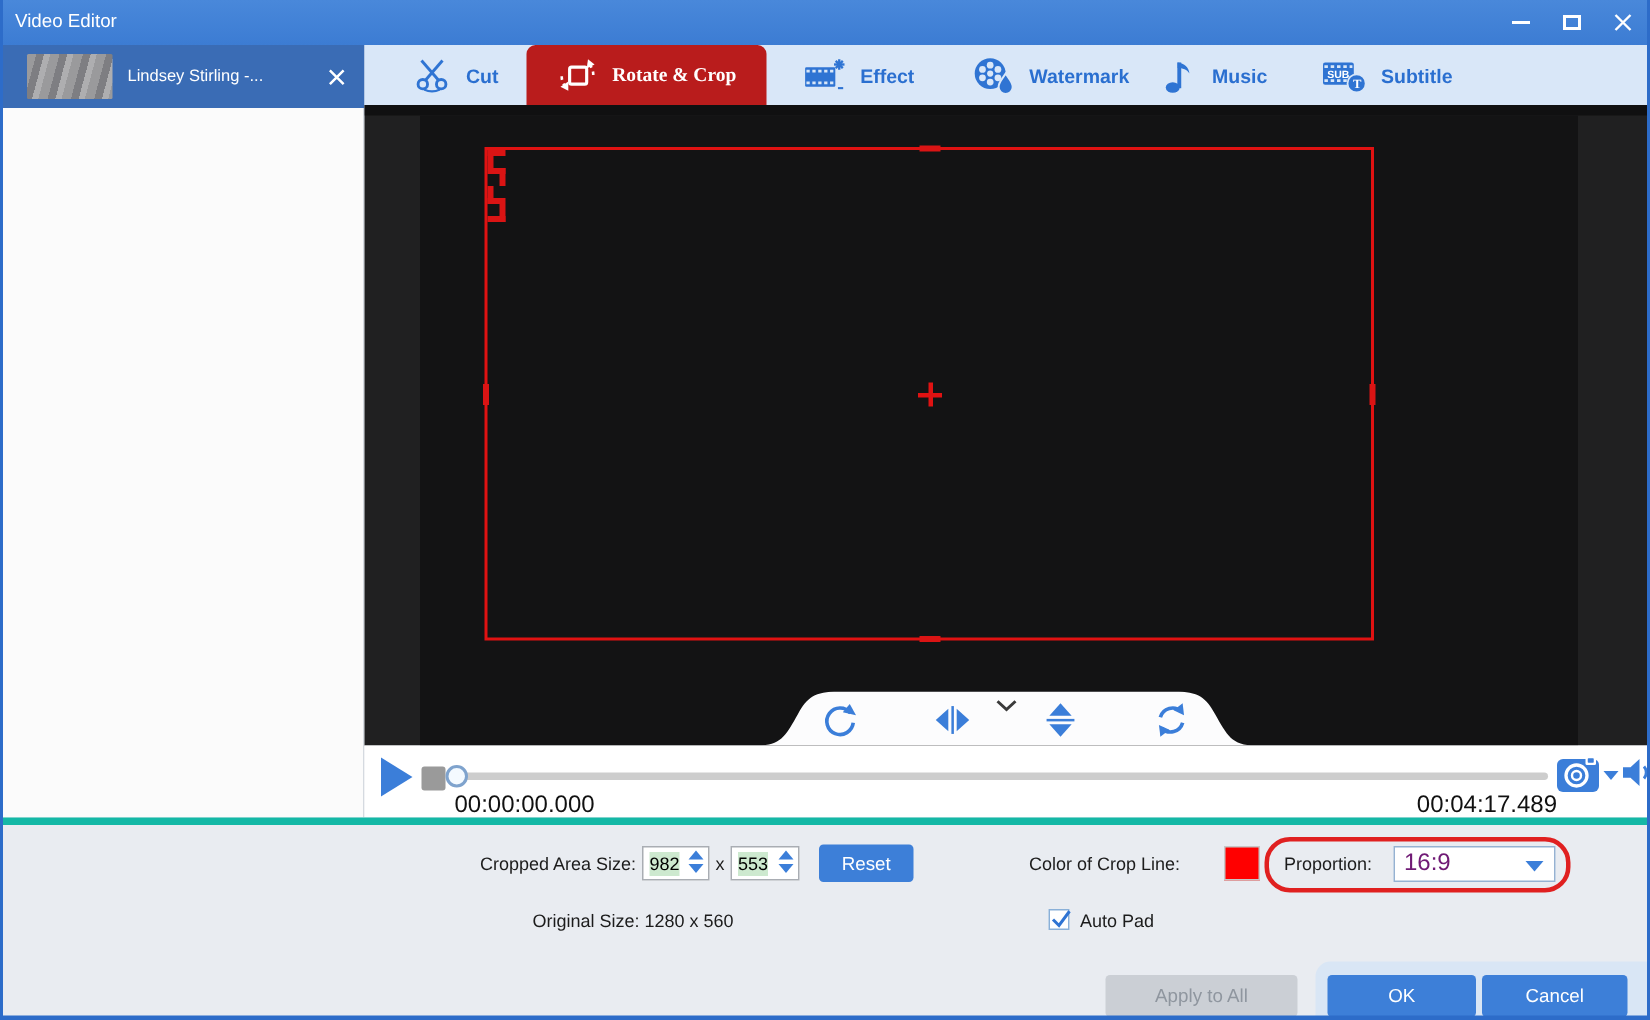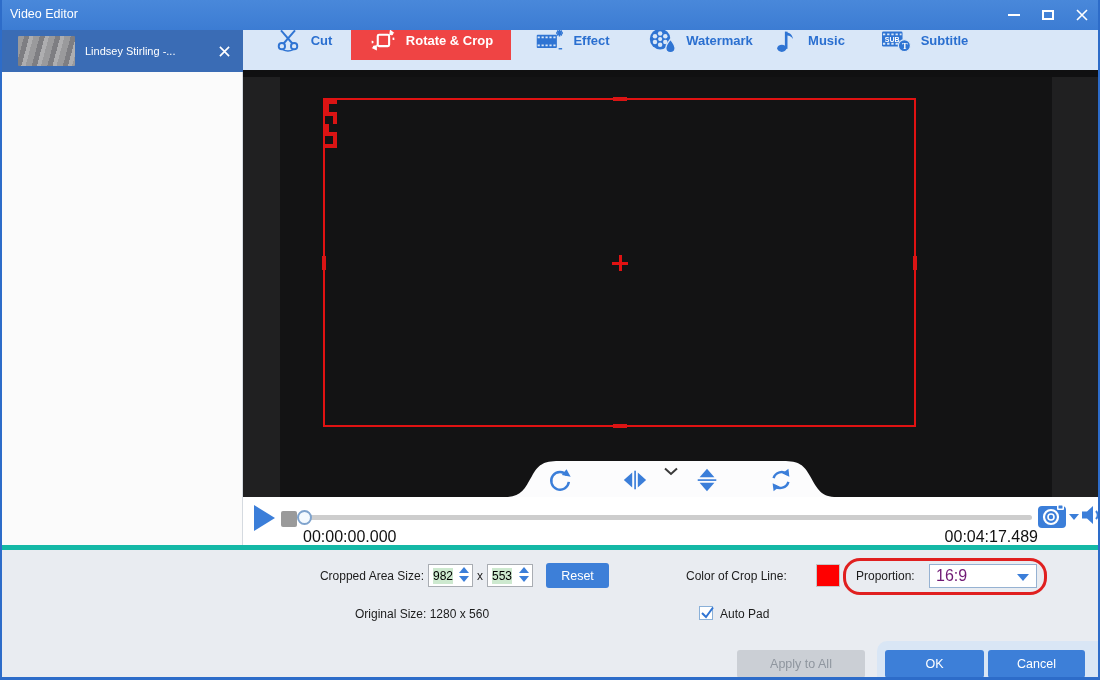--- a/index.html
+++ b/index.html
@@ -19,23 +19,23 @@
   .glyph-max { width:12px; height:10px; border:2px solid #fff; }
 
   
   .sidebar { left:0; top:30px; width:243px; height:515px; background:#fbfbfb; border-right:1px solid #d5dae0; }
   .media-item { left:0; top:0; width:243px; height:42px; background:#3a6cb5; display:flex; align-items:center; }
   .thumb { margin-left:18px; width:57px; height:30px; background:repeating-linear-gradient(105deg,#9a9a9c 0 6px,#7e7e82 6px 11px,#aeaeb0 11px 15px); border-radius:1px; }
   .media-label { margin-left:10px; color:#ffffff; font-size:11px; white-space:nowrap; }
   .media-close { position:absolute; right:10px; top:13px; width:16px; height:16px; display:flex; align-items:center; justify-content:center; }
 
   
-  .toolbar { left:243px; top:20px; width:857px; height:50px; background:#d9e7f8; }
+  .toolbar { left:243px; top:30px; width:857px; height:50px; background:#d9e7f8; }
   .tab { position:absolute; top:0; height:40px; display:flex; align-items:center; justify-content:center; gap:9px; color:#2a6fd0; font-size:13px; font-weight:bold; cursor:default; }
-  .tab.active { background:#ef4444; color:#fff; border-radius:6px 6px 0 0; }
+  .tab.active { background:#b91c1c; color:#fff; border-radius:6px 6px 0 0;font-family:Liberation Serif, serif; }
   .tab-cut { left:12px; width:96px; }
   .tab-rotate { left:108px; width:160px; }
   .tab-effect { left:274px; width:110px; }
   .tab-watermark { left:384px; width:146px; }
   .tab-music { left:516px; width:100px; }
   .tab-subtitle { left:616px; width:130px; }
 
   
   .preview { left:243px; top:70px; width:857px; height:427px; background:#202021; overflow:hidden; }
   .preview-topband { left:0; top:0; width:857px; height:7px; background:#101011; position:absolute; }

